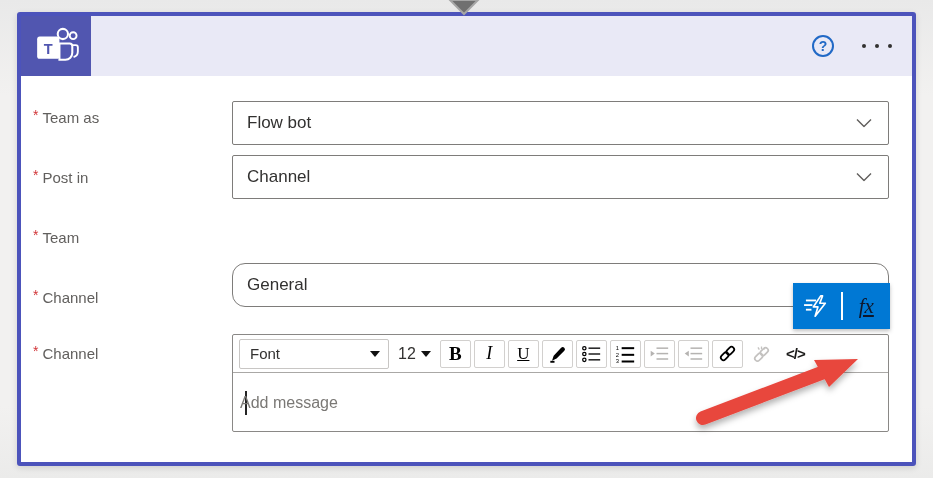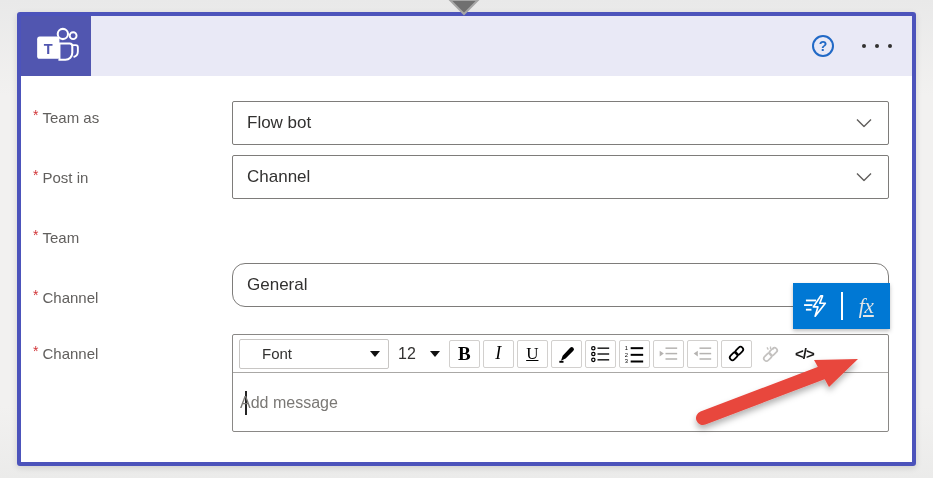--- a/index.html
+++ b/index.html
@@ -49,45 +49,45 @@
     border:1px solid #8a8886;border-radius:2px;background:#fff;box-sizing:border-box;
   }
   .rte-toolbar{
     height:38px;border-bottom:1px solid #aaa8a6;display:flex;align-items:center;
     padding:0 6px;gap:3px;box-sizing:border-box;
   }
   .font-dd{
     width:148px;height:28px;border:1px solid #c8c6c4;border-radius:2px;
     display:flex;align-items:center;position:relative;cursor:pointer;flex:none;
   }
-  .font-dd .fname{margin-left:22px;font-size:15px;color:#323130;}
+  .font-dd .fname{margin-left:10px;font-size:15px;color:#323130;}
   .tri{width:0;height:0;border-left:5px solid transparent;border-right:5px solid transparent;border-top:6px solid #111;}
   .font-dd .tri{position:absolute;right:8px;}
-  .size-dd{display:flex;align-items:center;gap:14px;padding:0 6px;height:28px;cursor:pointer;flex:none;}
+  .size-dd{display:flex;align-items:center;gap:5px;padding:0 6px;height:28px;cursor:pointer;flex:none;}
   .size-dd .fsize{font-size:16px;color:#323130;}
   .tbtn{
     width:31px;height:28px;border:1px solid #d2d0ce;border-radius:2px;background:#fff;
     display:flex;align-items:center;justify-content:center;cursor:pointer;flex:none;padding:0;
   }
   .tbtn.noborder{border-color:transparent;}
   .tbtn .bld{font-family:"Liberation Serif",serif;font-weight:bold;font-size:19px;color:#000;}
   .tbtn .ita{font-family:"Liberation Serif",serif;font-style:italic;font-size:18px;color:#000;}
   .tbtn .und{font-family:"Liberation Serif",serif;font-size:17px;color:#000;text-decoration:underline;}
   .tbtn .code{font-size:15px;font-weight:bold;color:#1b1a19;letter-spacing:-1px;}
   .rte-content{position:relative;height:58px;}
   .caret{position:absolute;left:12px;top:18px;width:2px;height:24px;background:#242424;}
   .placeholder{position:absolute;left:7px;top:21px;font-size:16px;color:#7a7875;}
   
   .flyout{
     position:absolute;left:772px;top:267px;width:97px;height:46px;background:#0078d4;
     display:flex;align-items:center;z-index:5;box-shadow:0 2px 4px rgba(0,0,0,0.25);
   }
   .flyout .cell{flex:1;height:100%;display:flex;align-items:center;justify-content:center;cursor:pointer;}
   .flyout .divider{width:2px;height:28px;background:#ffffff;flex:none;}
-  .fx{font-family:"Liberation Serif",serif;font-style:italic;font-size:21px;color:#e5e5e5;text-decoration:underline;}
+  .fx{font-family:"Liberation Serif",serif;font-style:italic;font-size:21px;color:#0f172a;text-decoration:underline;}
   
   .overlay{position:absolute;inset:0;pointer-events:none;z-index:9;}
 </style>
 </head>
 <body>
 
 <div class="stage">
 
   <svg class="overlay" width="933" height="478" style="z-index:1;">
     <polygon points="450,0 478,0 464,14" fill="#707070" stroke="#a6a6a6" stroke-width="2"></polygon>

